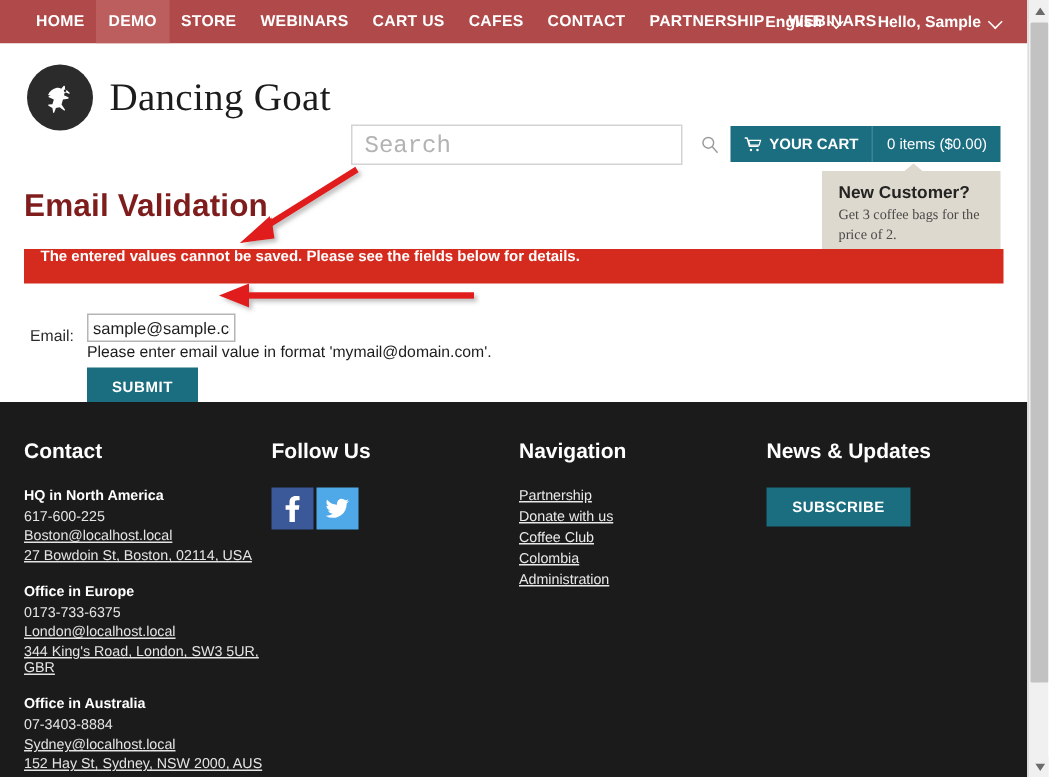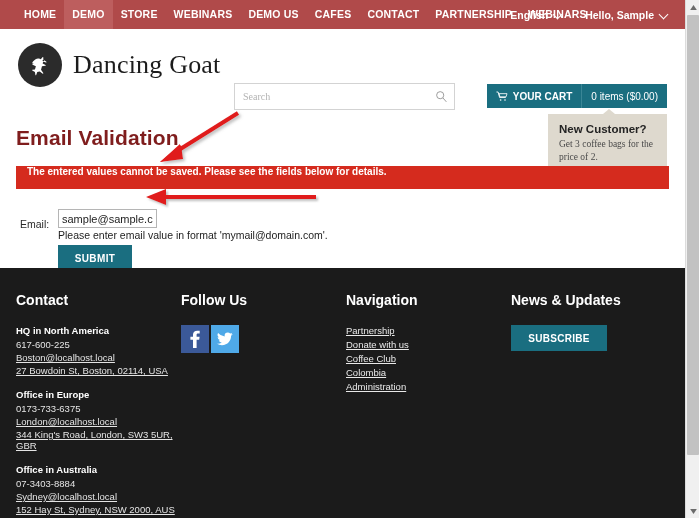--- a/index.html
+++ b/index.html
@@ -60,21 +60,21 @@
     font-size:26px; color:#1c1c1c; letter-spacing:.2px; white-space:nowrap;
   }
   .searchbox {
     position:absolute; left:234px; top:54px;
     width:221px; height:27px;
     border:1px solid #d3d3d3; background:#fff;
     display:flex; align-items:center;
   }
   .searchbox input {
     border:none; outline:none; flex:1;
-    font-size:10px; font-family:Liberation Serif, serif;
+    font-size:16px; font-family:Liberation Mono, monospace;
     color:#555; padding:0 8px; background:transparent;
   }
   .searchbox input::placeholder { color:#b3b3b3; }
   .search-btn { width:26px; height:25px; display:flex; align-items:center; justify-content:center; background:transparent; border:none; cursor:pointer; }
 
   .cartbar {
     position:absolute; right:18px; top:55px;
     height:24px; display:flex; align-items:stretch;
     background:#1a6e80; color:#fff;
   }
@@ -186,21 +186,21 @@
 <body>
 
 <div class="viewport">
 
   <div class="topbar">
     <nav class="topnav">
       <a>HOME</a>
       <a class="active">DEMO</a>
       <a>STORE</a>
       <a>WEBINARS</a>
-      <a>DEMO US</a>
+      <a>CART US</a>
       <a>CAFES</a>
       <a>CONTACT</a>
       <a>PARTNERSHIP</a>
       <a>WEBINARS</a>
     </nav>
     <div class="topright">
       <div class="tr-item">
         <span>English</span>
         <span class="chev"></span>
       </div>

